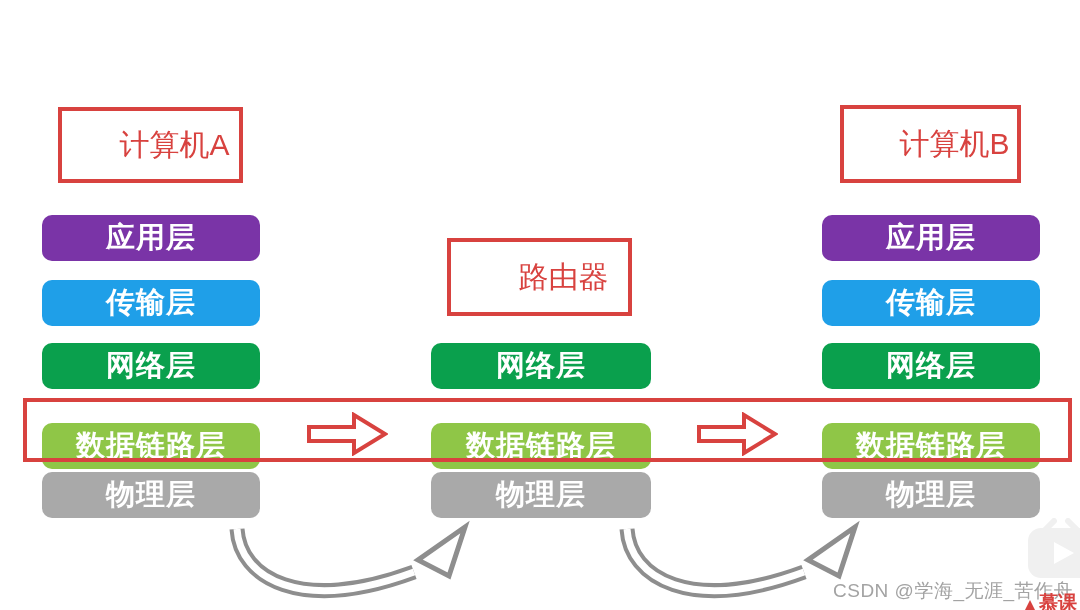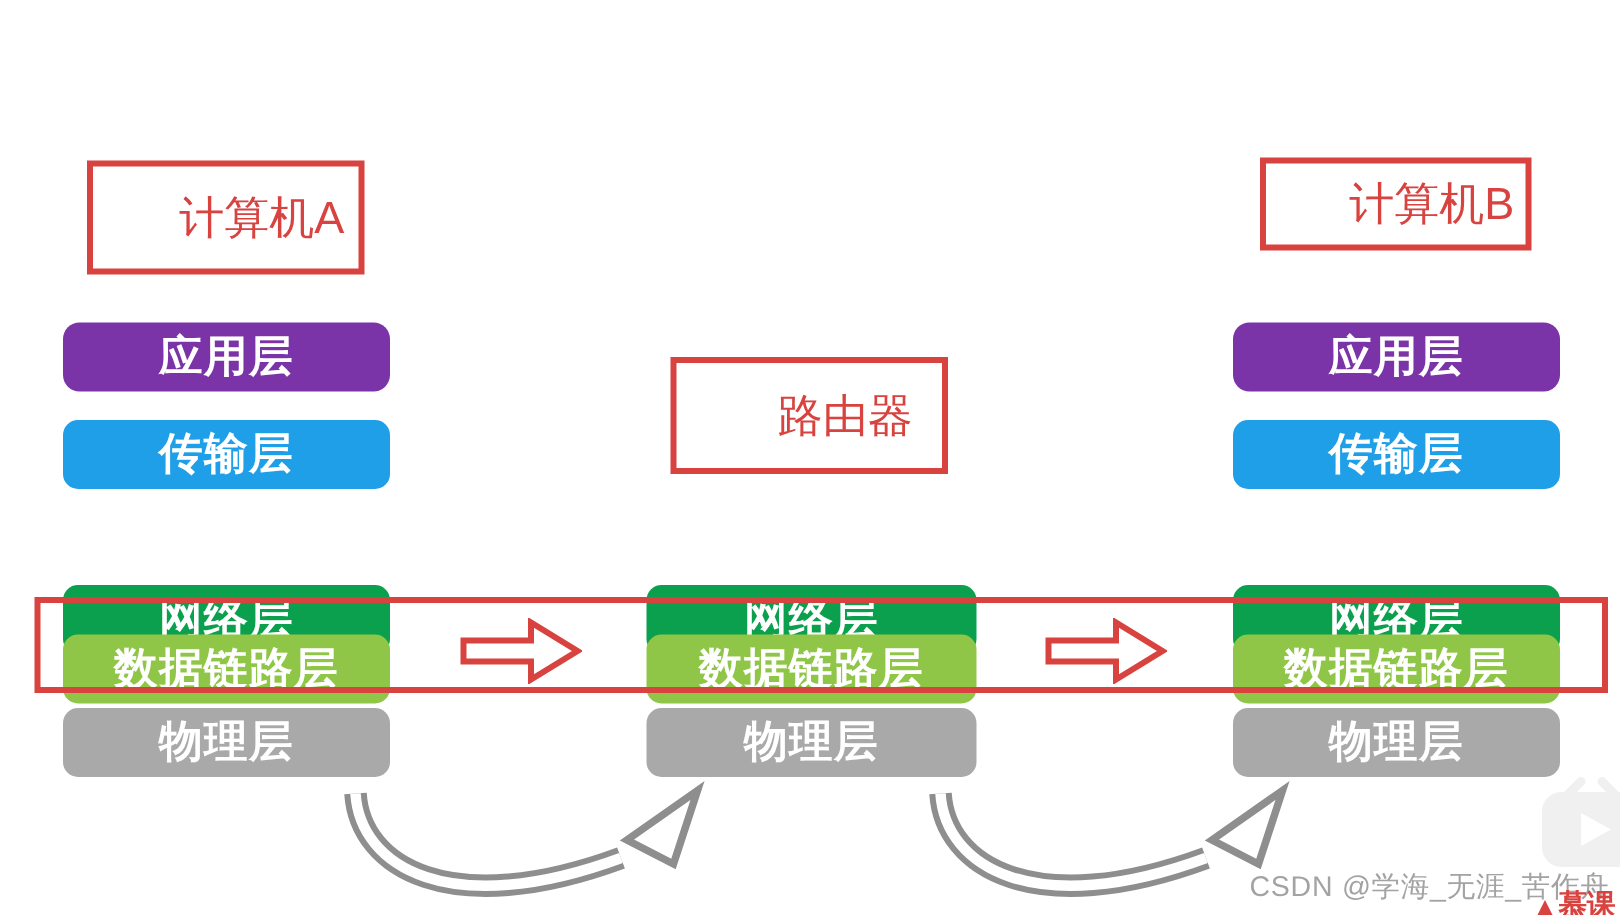--- a/index.html
+++ b/index.html
@@ -22,37 +22,37 @@
     position:absolute;left:0;top:34px;width:100%;text-align:center;
     font-size:46px;font-weight:700;color:var(--red);letter-spacing:2px;
   }
   .redbox{
     position:absolute;border:4px solid var(--red);color:var(--red);
     display:flex;align-items:center;justify-content:center;
     font-size:30px;background:#fff;padding-left:48px;
   }
   .box-a{left:58px;top:107px;width:185px;height:76px;}
   .box-router{left:447px;top:238px;width:185px;height:78px;}
-  .box-b{left:840px;top:105px;width:181px;height:62px;}
+  .box-b{left:840px;top:105px;width:181px;height:78px;}
   .bar{
     position:absolute;height:46px;border-radius:10px;color:#ffffff;
     font-size:29px;font-weight:700;letter-spacing:1px;
     display:flex;align-items:center;justify-content:center;
   }
   .col-left{left:42px;width:218px;}
   .col-mid{left:431px;width:220px;}
   .col-right{left:822px;width:218px;}
   .row-app{top:215px;}
   .row-trans{top:280px;}
   .row-net{top:343px;}
   .row-dl{top:407px;margin-top:16px;}
   .row-phys{top:472px;}
-  .bg-app{background:var(--application);border-radius:11px;}
+  .bg-app{background:var(--application);}
   .bg-trans{background:var(--transport);}
-  .bg-net{background:var(--network);margin-top:47px;}
+  .bg-net{background:var(--network);}
   .bg-dl{background:var(--datalink);}
   .bg-phys{background:var(--physical);}
   .dl-outline{
     position:absolute;left:23px;top:398px;width:1049px;height:64px;
     border:4px solid var(--red);background:transparent;
   }
   .block-arrow{position:absolute;width:82px;height:44px;}
   .block-arrow-1{left:306px;top:412px;}
   .block-arrow-2{left:696px;top:412px;}
   .block-arrow polygon{fill:#ffffff;stroke:var(--red);stroke-width:4;}

